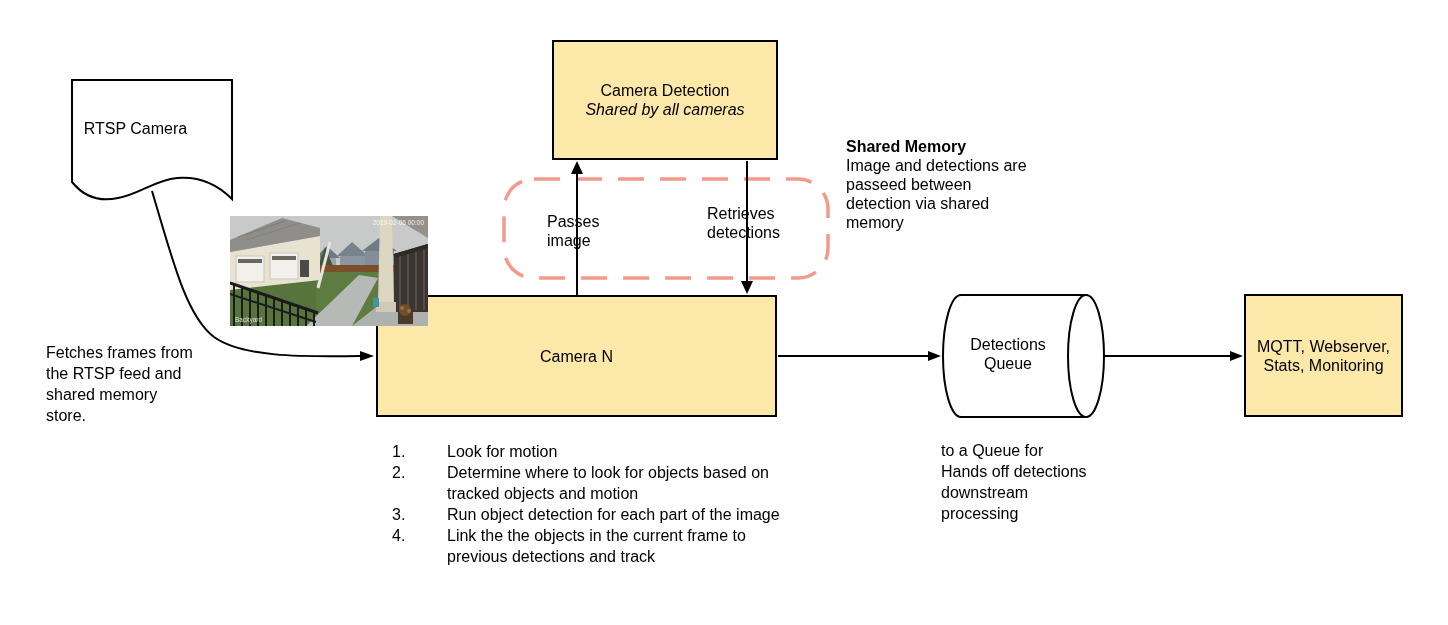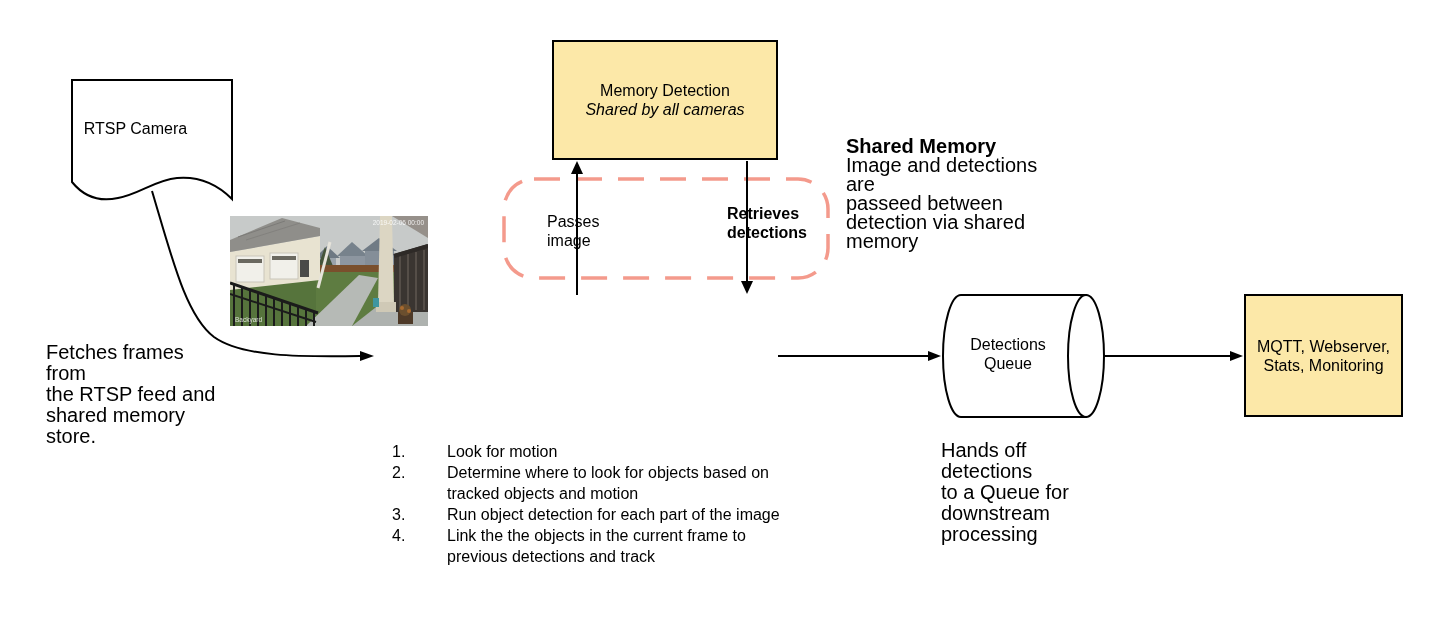--- a/index.html
+++ b/index.html
@@ -20,22 +20,22 @@
        box-sizing:border-box;display:flex;flex-direction:column;align-items:center;justify-content:center;
        text-align:center;font-size:16px;line-height:19px;}
   .od-box{left:552px;top:40px;width:226px;height:120px;}
   .cam-box{left:376px;top:295px;width:401px;height:122px;}
   .mqtt-box{left:1244px;top:294px;width:159px;height:123px;padding:12px 10px;}
   .italic{font-style:italic;}
   .floating-label{position:absolute;z-index:2;font-size:16px;line-height:19px;}
   .rtsp-label{left:72px;top:119px;width:127px;text-align:center;}
   .queue-label{left:948px;top:335px;width:120px;text-align:center;line-height:19px;}
   .passes-label{left:547px;top:212px;width:62px;}
-  .retrieves-label{left:727px;top:204px;width:88px;font-weight:bold;}
-  .note{position:absolute;z-index:2;font-size:20px;}
+  .retrieves-label{left:707px;top:204px;width:88px;}
+  .note{position:absolute;z-index:2;font-size:16px;}
   .fetch-note{left:46px;top:342px;width:180px;line-height:21px;}
   .sm-note{left:846px;top:137px;width:215px;line-height:19px;}
   .sm-title{font-weight:bold;}
   .queue-note{left:941px;top:440px;width:180px;line-height:21px;}
   ol.steps{position:absolute;z-index:2;left:380px;top:429px;margin:12px;padding:0;list-style:none;
            counter-reset:step;font-size:16px;line-height:21px;width:410px;}
   ol.steps li{display:flex;counter-increment:step;}
   ol.steps li::before{content:counter(step) ".";flex:0 0 55px;}
   ol.steps li .txt{flex:0 0 345px;max-width:345px;}
   .photo{position:absolute;left:230px;top:216px;width:198px;height:110px;z-index:3;}
@@ -132,24 +132,27 @@
       <circle cx="172" cy="92" r="2" fill="#a86a2f"></circle>
       <circle cx="179" cy="95" r="2" fill="#a86a2f"></circle>
     </g>
     <text x="194" y="9" text-anchor="end" font-size="6.5" fill="#ffffff" opacity="0.85">2019-02-06 00:00</text>
     <text x="5" y="106" font-size="6.5" fill="#ffffff" opacity="0.8">Backyard</text>
   </svg>
 
   <div class="floating-label rtsp-label">RTSP Camera</div>
 
   <div class="box od-box">
-    <div>Memory Detection</div>
+    <div>Camera Detection</div>
     <div class="italic">Shared by all cameras</div>
   </div>
 
+  <div class="box cam-box">
+    <div>Camera N</div>
+  </div>
 
   <div class="box mqtt-box">
     <div>MQTT, Webserver, Stats, Monitoring</div>
   </div>
 
   <div class="floating-label queue-label">Detections Queue</div>
 
   <div class="floating-label passes-label">Passes image</div>
   <div class="floating-label retrieves-label">Retrieves detections</div>
 
@@ -162,22 +165,22 @@
 
   <div class="note sm-note">
     <div class="sm-title">Shared Memory</div>
     <div>Image and detections are</div>
     <div>passeed between</div>
     <div>detection via shared</div>
     <div>memory</div>
   </div>
 
   <div class="note queue-note">
+    <div>to a Queue for</div>
     <div>Hands off detections</div>
-    <div>to a Queue for</div>
     <div>downstream</div>
     <div>processing</div>
   </div>
 
   <ol class="steps">
     <li>
         <span class="txt">Look for motion</span>
       </li>
     <li>
         <span class="txt">Determine where to look for objects based on tracked objects and motion</span>

